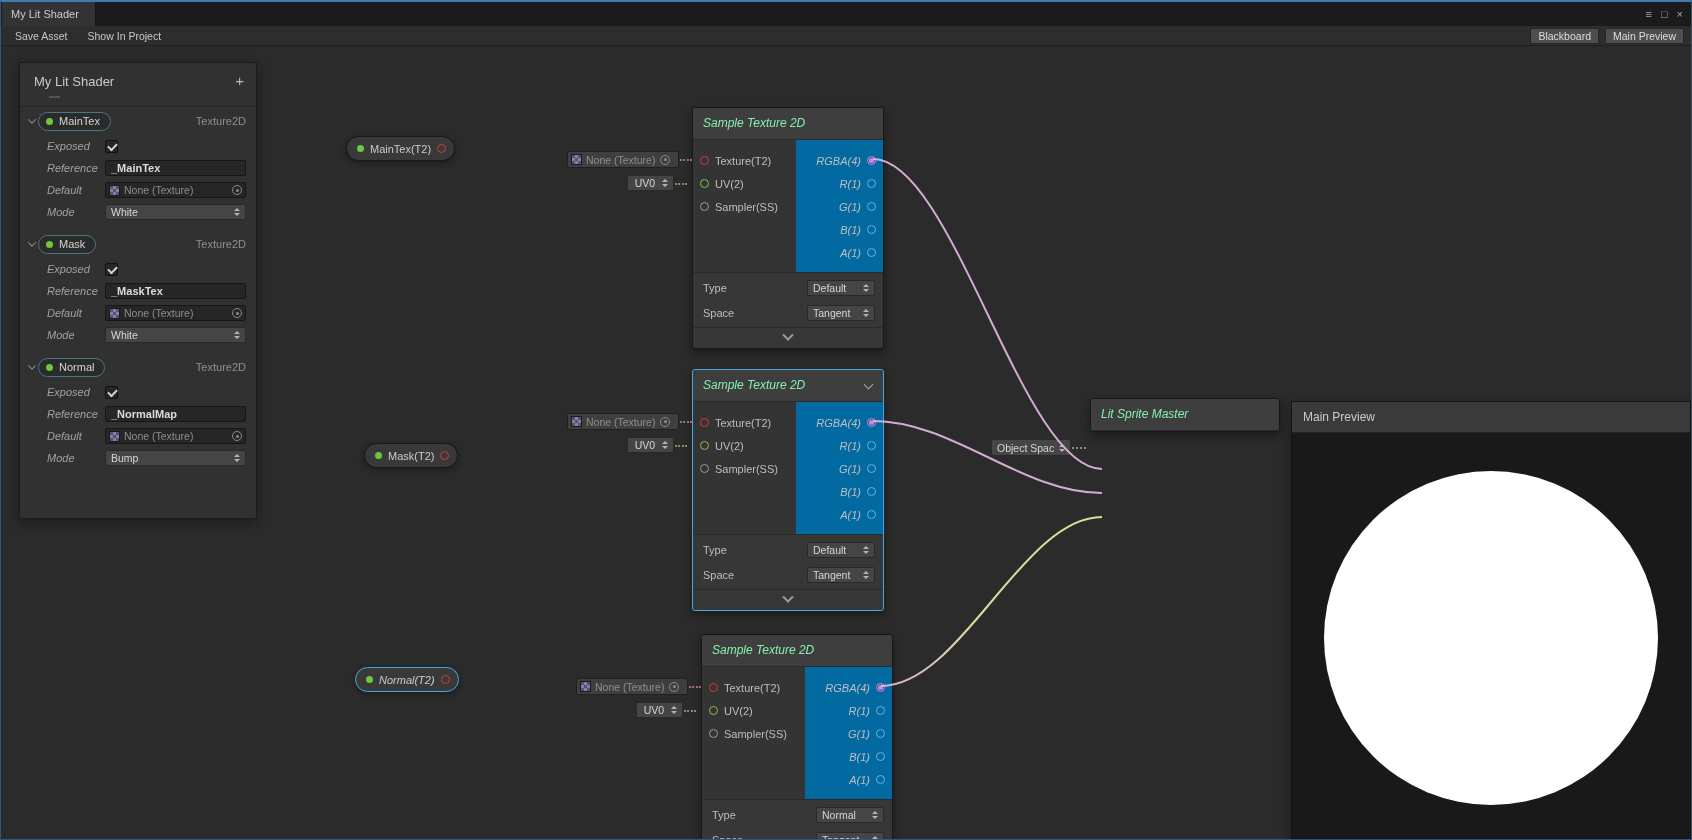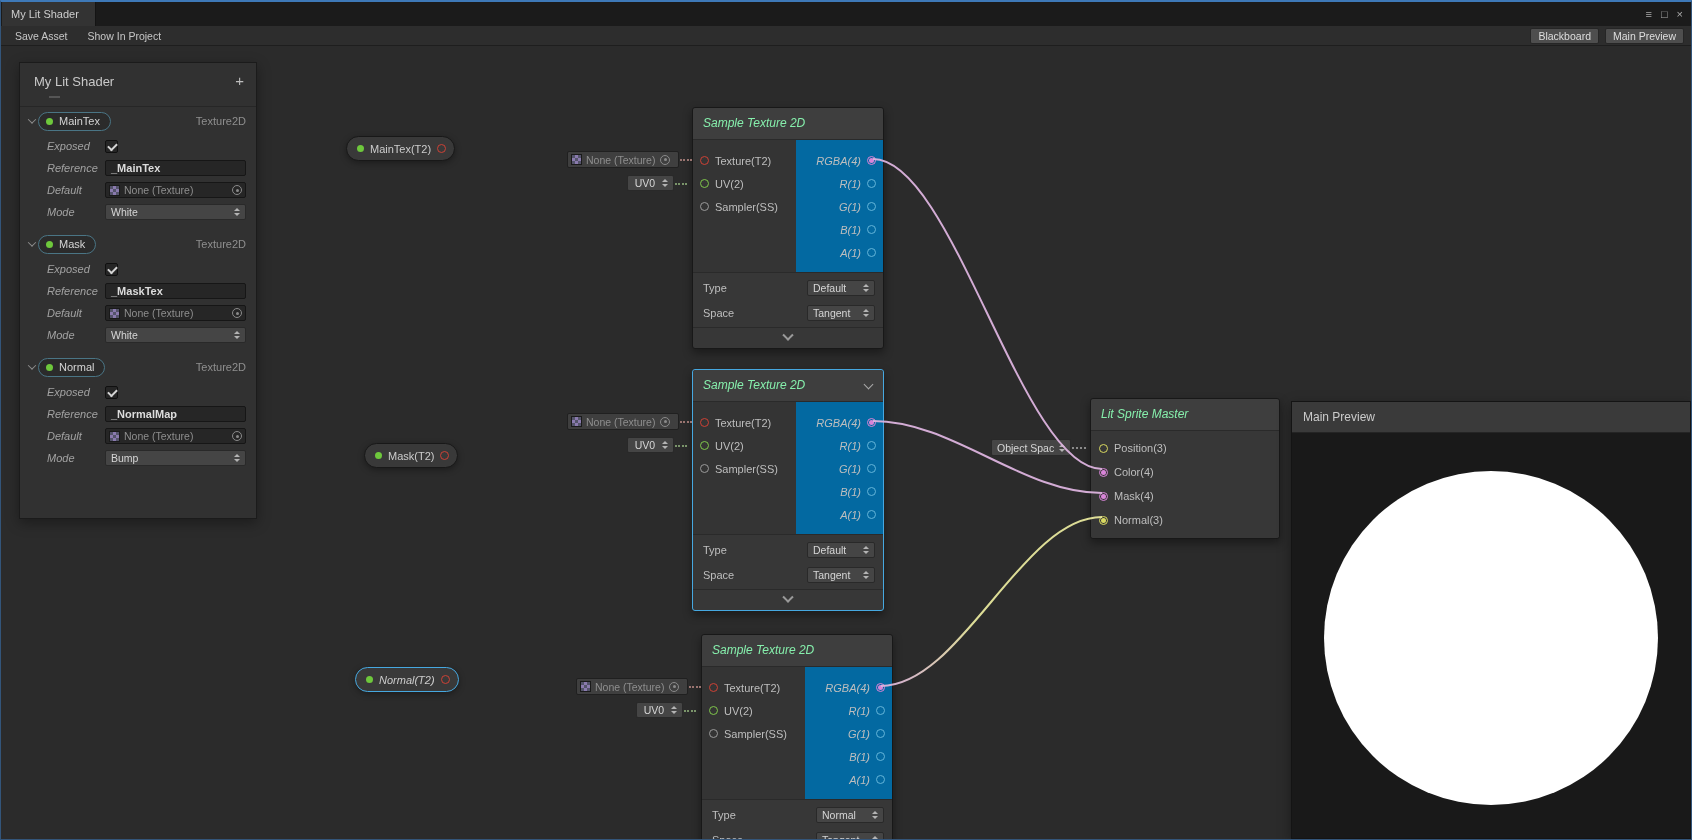--- a/index.html
+++ b/index.html
@@ -512,38 +512,20 @@
   <span class="w-uv dropdown">
     <span class="dd-text">UV0</span>
     <span class="dd-arrows"></span>
   </span>
 </div>
 
 <div class="node master" style="left:1089px; top:396px;">
   <div class="node-header">
     <span>Lit Sprite Master</span>
   </div>
-  <div class="master-rows">
-    <div class="port-row">
-      <span class="port v3"></span>
-      <span class="plabel">Position(3)</span>
-    </div>
-    <div class="port-row">
-      <span class="port v4 fill"></span>
-      <span class="plabel">Color(4)</span>
-    </div>
-    <div class="port-row">
-      <span class="port v4 fill"></span>
-      <span class="plabel">Mask(4)</span>
-    </div>
-    <div class="port-row">
-      <span class="port v3 fill"></span>
-      <span class="plabel">Normal(3)</span>
-    </div>
-  </div>
   <span class="w-space dropdown">
     <span class="dd-text">Object Space</span>
     <span class="dd-arrows"></span>
   </span>
 </div>
 
 <div class="preview">
   <div class="preview-header">
     <span>Main Preview</span>
   </div>

